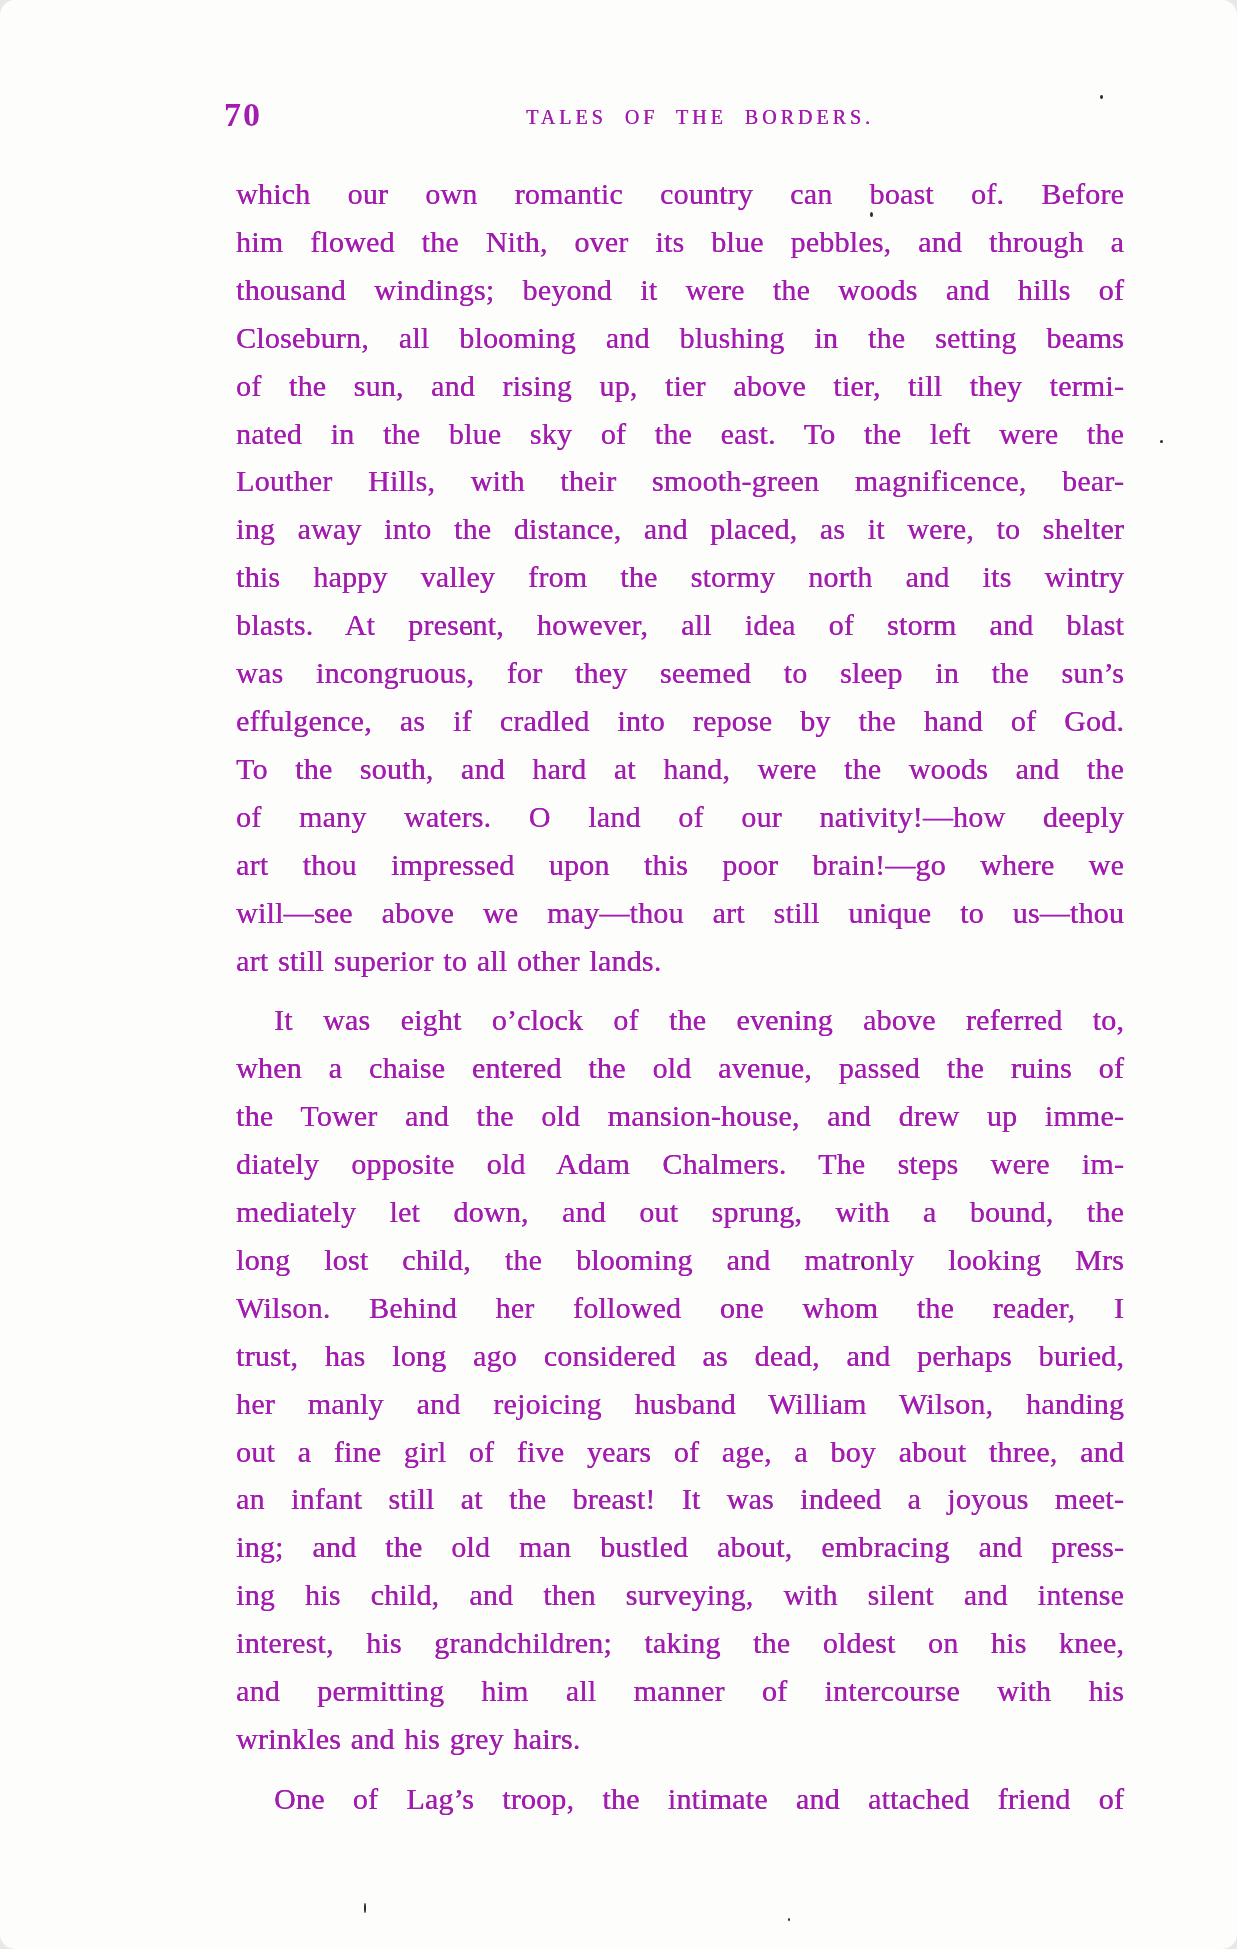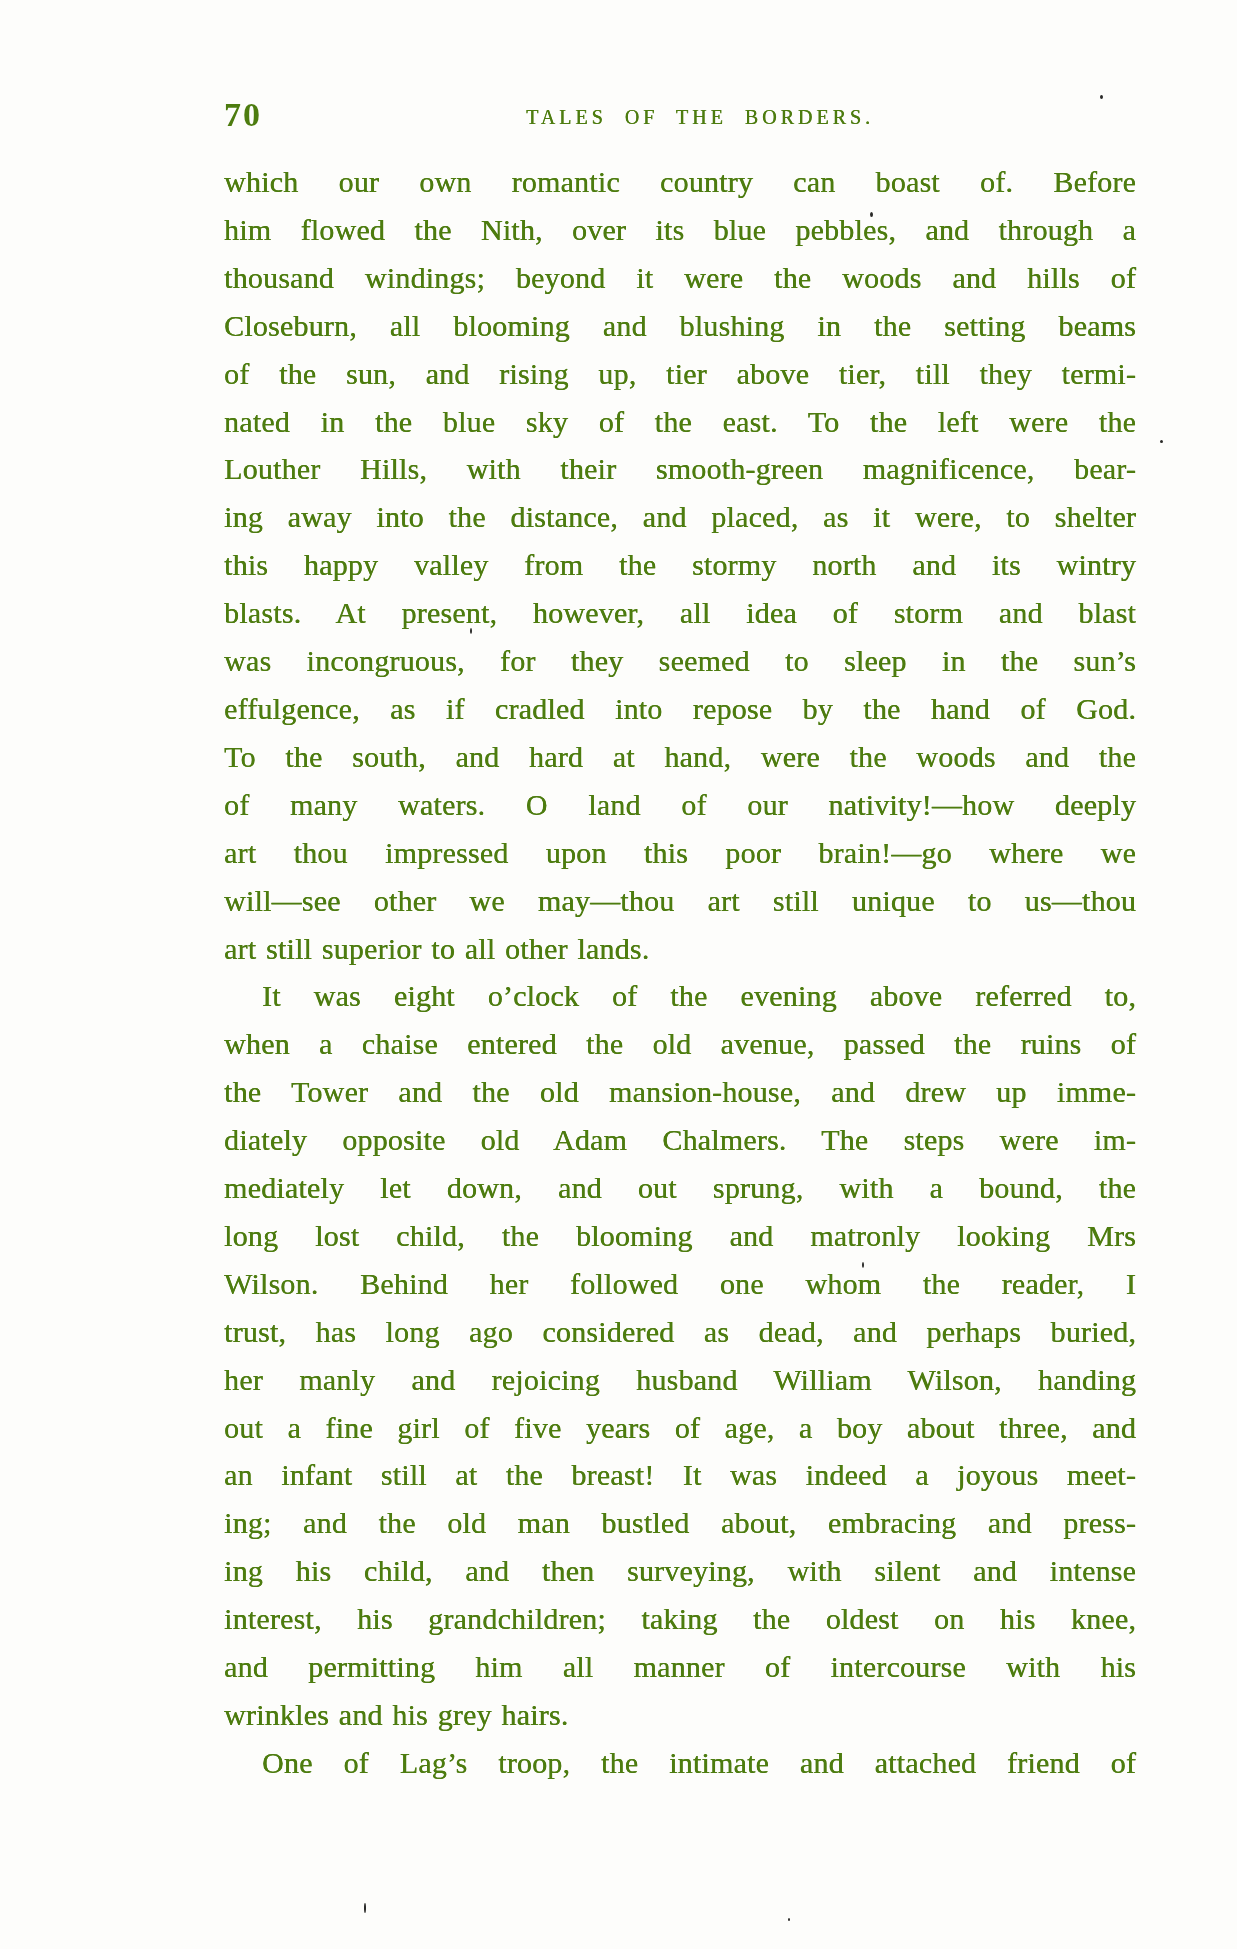--- a/index.html
+++ b/index.html
@@ -6,23 +6,24 @@
     margin: 0;
     padding: 0;
     background: #e8e8e6;
   }
   .page {
     position: relative;
     width: 1237px;
     height: 1949px;
     margin: 0 auto;
     background: #fdfdfb;
-    color: #4d7c0f;
+    color: #a21caf;
     font-family: "Liberation Serif", "DejaVu Serif", serif;
     overflow: hidden;
+    border-radius: 15px;
   }
   .header {
     position: absolute;
     top: 96px;
     left: 224px;
     width: 912px;
     height: 44px;
   }
   .pagenum {
     position: absolute;
@@ -50,21 +51,21 @@
     position: absolute;
     top: 158px;
     left: 224px;
     width: 912px;
     font-size: 30px;
     line-height: 47.9px;
     letter-spacing: 0.2px;
     word-spacing: 2px;
     text-shadow: 0.35px 0 0 currentColor;
   }
-  .para { margin: 0; padding: 0; font-family: Liberation Serif, serif; }
+  .para { margin: 12px; padding: 0; font-family: Liberation Serif, serif; }
   .line {
     text-align: justify;
     text-align-last: justify;
     white-space: normal;
   }
   .line.end {
     text-align-last: left;
   }
   .line.indent {
     text-indent: 38px;
@@ -95,21 +96,21 @@
         <div class="line">nated in the blue sky of the east.  To the left were the</div>
         <div class="line">Louther Hills, with their smooth-green magnificence, bear-</div>
         <div class="line">ing away into the distance, and placed, as it were, to shelter</div>
         <div class="line">this happy valley from the stormy north and its wintry</div>
         <div class="line">blasts.  At present, however, all idea of storm and blast</div>
         <div class="line">was incongruous, for they seemed to sleep in the sun’s</div>
         <div class="line">effulgence, as if cradled into repose by the hand of God.</div>
         <div class="line">To the south, and hard at hand, were the woods and the</div>
         <div class="line">of many waters.  O land of our nativity!—how deeply</div>
         <div class="line">art thou impressed upon this poor brain!—go where we</div>
-        <div class="line">will—see other we may—thou art still unique to us—thou</div>
+        <div class="line">will—see above we may—thou art still unique to us—thou</div>
         <div class="line end">art still superior to all other lands.</div>
       </div>
       <div class="para">
         <div class="line indent">It was eight o’clock of the evening above referred to,</div>
         <div class="line">when a chaise entered the old avenue, passed the ruins of</div>
         <div class="line">the Tower and the old mansion-house, and drew up imme-</div>
         <div class="line">diately opposite old Adam Chalmers.  The steps were im-</div>
         <div class="line">mediately let down, and out sprung, with a bound, the</div>
         <div class="line">long lost child, the blooming and matronly looking Mrs</div>
         <div class="line">Wilson.  Behind her followed one whom the reader, I</div>

